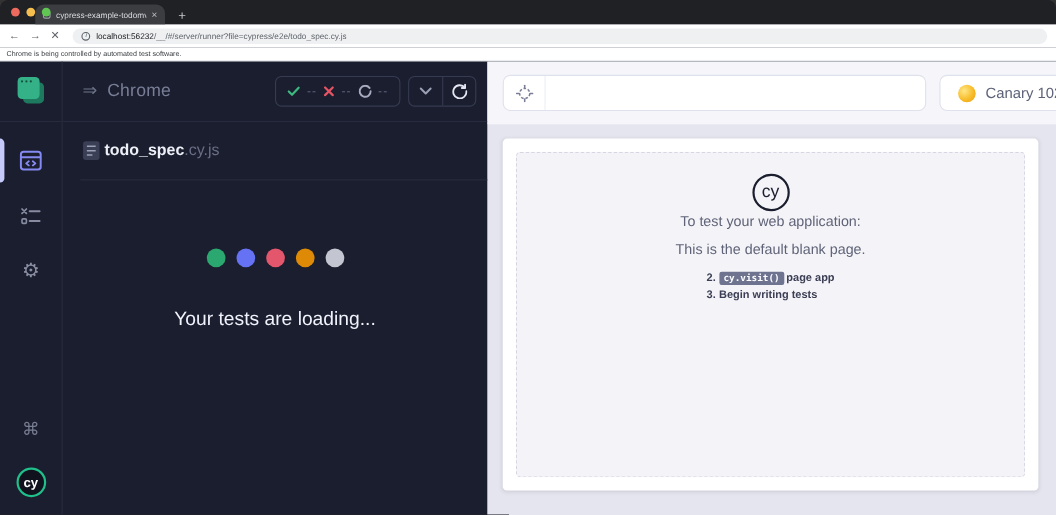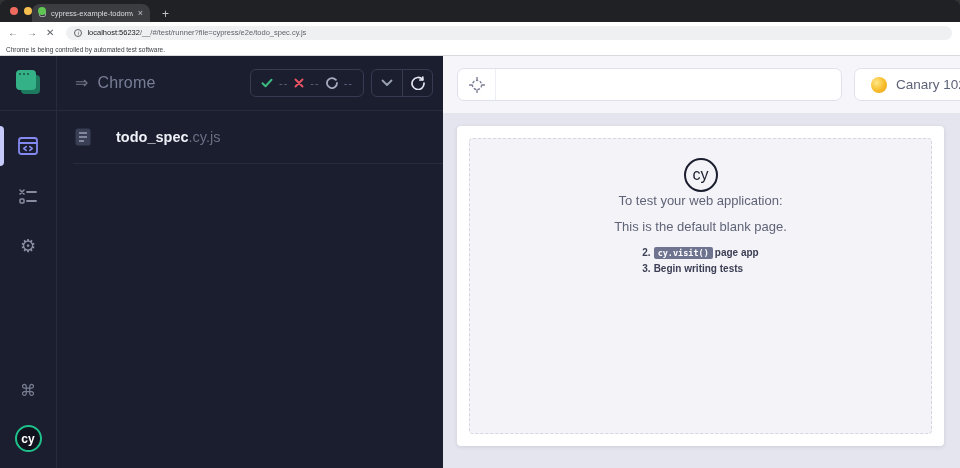--- a/index.html
+++ b/index.html
@@ -59,21 +59,21 @@
   .specs-header { height:55px; display:flex; align-items:center; padding:0 10px 0 18px; border-bottom:1px solid #272b3e; }
   .specs-arrow { font-size:16px; color:#6f7388; margin-right:9px; line-height:1; }
   .specs-title { font-size:16px; color:#797e97; letter-spacing:.2px; }
   .spacer { flex:1; }
   .stats-badge { height:28px; border:1px solid #373b52; border-radius:6px; display:flex; align-items:center; gap:6px; padding:0 10px; }
   .stat-val { font-size:11px; color:#61667f; letter-spacing:1px; }
   .btn-group { height:28px; border:1px solid #373b52; border-radius:6px; display:flex; margin-left:7px; overflow:hidden; }
   .btn-cell { width:30px; display:flex; align-items:center; justify-content:center; }
   .btn-cell + .btn-cell { border-left:1px solid #373b52; }
 
-  .spec-row { margin-left:16px; height:53px; display:flex; align-items:center; gap:25px; padding-left:2px;
+  .spec-row { margin-left:16px; height:53px; display:flex; align-items:center; gap:4px; padding-left:2px;
               border-bottom:1px solid #272b3e; }
   .spec-name { font-size:14.5px; font-weight:700; color:#eef0f8; }
   .spec-ext { font-size:14.5px; color:#6a6e85; font-weight:400; }
 
   .loading { position:absolute; top:170px; left:0; right:0; text-align:center; }
   .dots { display:flex; justify-content:center; gap:10px; }
   .dot { width:17px; height:17px; border-radius:50%; }
   .loading-text { margin-top:36px; font-size:17.5px; color:#f0f2fc; }
 
   
@@ -124,21 +124,21 @@
     </div>
     <span class="newtab">+</span>
   </div>
 
   <div class="toolbar">
     <span class="nav-btn">←</span>
     <span class="nav-btn">→</span>
     <span class="nav-btn">✕</span>
     <div class="addressbar">
       <span class="info-icon">i</span>
-      <span class="url"><b>localhost:56232</b><span>/__/#/test/runner?file=cypress/e2e/todo_spec.cy.js</span></span>
+      <span class="url"><b>localhost:56232</b><span>/__/#/server/runner?file=cypress/e2e/todo_spec.cy.js</span></span>
     </div>
   </div>
 
   <div class="infobar">
     <span>Chrome is being controlled by automated test software.</span>
   </div>
 
   <div class="app">
 
     <nav class="sidebar">
@@ -214,20 +214,30 @@
       <div class="spec-row">
         <svg width="16" height="18" viewBox="0 0 16 18">
           <rect x="0.5" y="0.5" width="15" height="17" rx="2.5" fill="#3b3f55"></rect>
           <line x1="4" y1="5" x2="12" y2="5" stroke="#9aa0b5" stroke-width="1.4"></line>
           <line x1="4" y1="9" x2="12" y2="9" stroke="#9aa0b5" stroke-width="1.4"></line>
           <line x1="4" y1="13" x2="9" y2="13" stroke="#9aa0b5" stroke-width="1.4"></line>
         </svg>
         <span><span class="spec-name">todo_spec</span><span class="spec-ext">.cy.js</span></span>
       </div>
 
+      <div class="loading">
+        <div class="dots">
+          <span class="dot" style="background: rgb(43, 167, 112);"></span>
+          <span class="dot" style="background: rgb(100, 114, 243);"></span>
+          <span class="dot" style="background: rgb(228, 86, 108);"></span>
+          <span class="dot" style="background: rgb(223, 138, 6);"></span>
+          <span class="dot" style="background: rgb(195, 197, 209);"></span>
+        </div>
+        <div class="loading-text">Your tests are loading...</div>
+      </div>
     </section>
 
     <section class="runner">
       <div class="runner-header">
         <div class="urlbar">
           <div class="selector-btn">
             <svg width="16" height="16" viewBox="0 0 16 16" fill="none">
               <circle cx="8" cy="8" r="4.6" stroke="#7b7f96" stroke-width="1.4" stroke-dasharray="2.4 1.6"></circle>
               <line x1="8" y1="0.6" x2="8" y2="3" stroke="#7b7f96" stroke-width="1.4" stroke-linecap="round"></line>
               <line x1="8" y1="13" x2="8" y2="15.4" stroke="#7b7f96" stroke-width="1.4" stroke-linecap="round"></line>

